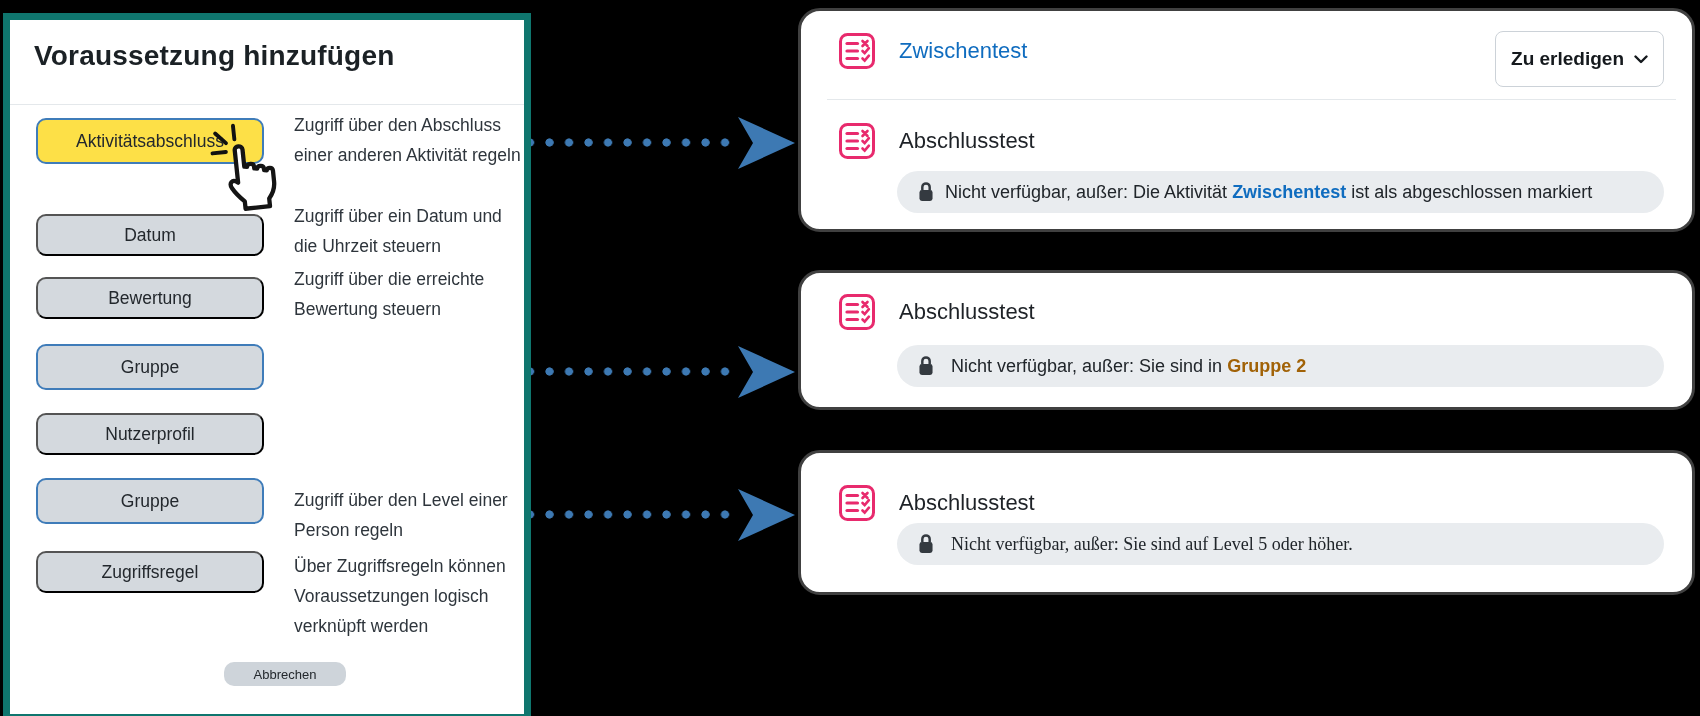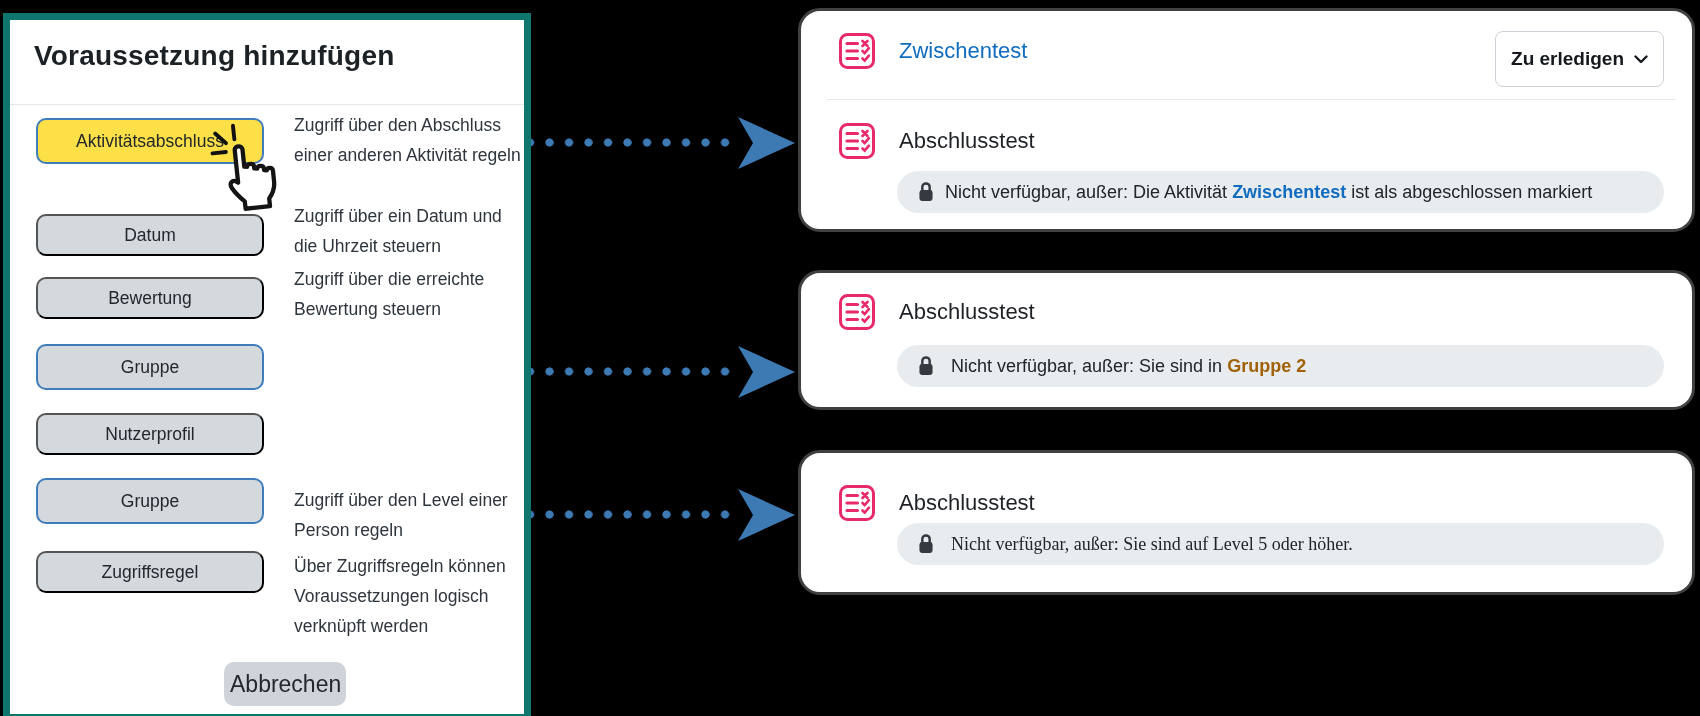--- a/index.html
+++ b/index.html
@@ -32,24 +32,24 @@
     font-size:17.5px;color:#23282d;box-sizing:border-box;
     cursor:pointer;
   }
   .opt-btn.hl{border:2.5px solid #3f7cb9;height:46px;}
   .opt-btn.active{background:#fde047;}
   .opt-desc{
     position:absolute;left:284px;width:232px;
     font-size:17.5px;line-height:30px;color:#2e353c;
   }
   .cancel-btn{
-    position:absolute;left:214px;top:642px;width:122px;height:44px;
+    position:absolute;left:214px;top:642px;width:122px;height:24px;
     background:#ced4da;border:none;border-radius:10px;
     font-family:"Liberation Sans",sans-serif;
-    font-size:23px;color:#23282d;cursor:pointer;
+    font-size:13px;color:#23282d;cursor:pointer;
   }
   
   .card{
     position:absolute;left:798px;width:897px;
     background:#fff;border:3px solid #404040;border-radius:22px;
     box-sizing:border-box;
   }
   .card1{top:8px;height:224px;}
   .card2{top:270px;height:140px;}
   .card3{top:450px;height:145px;}

